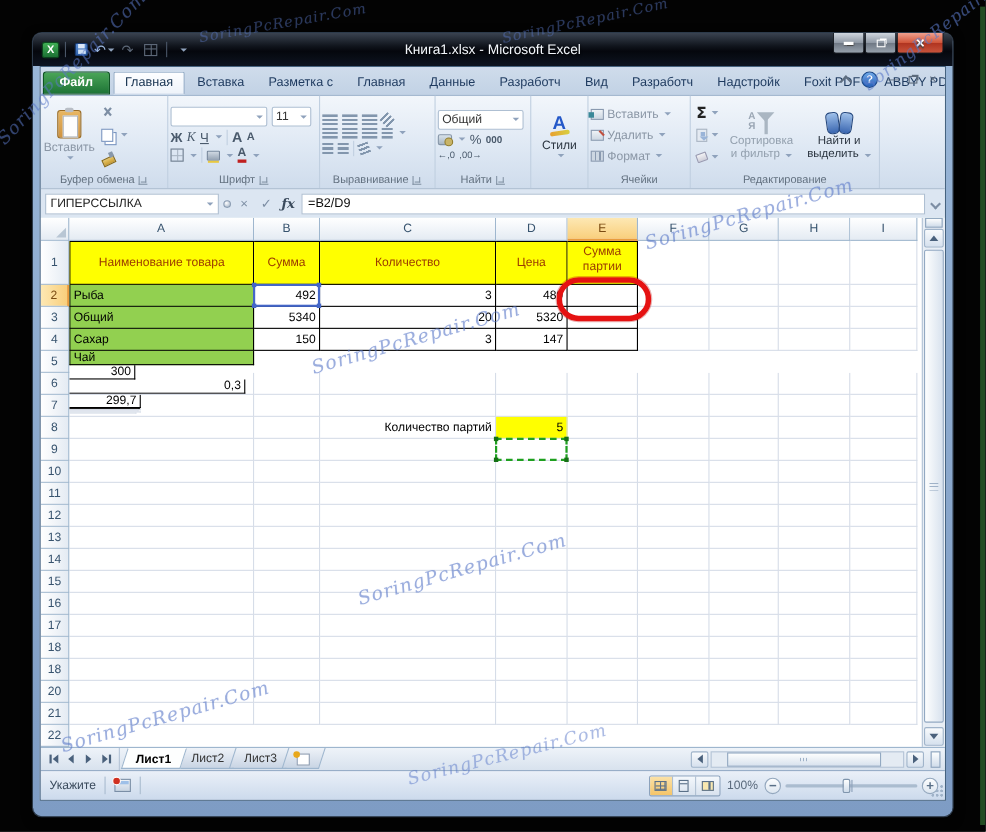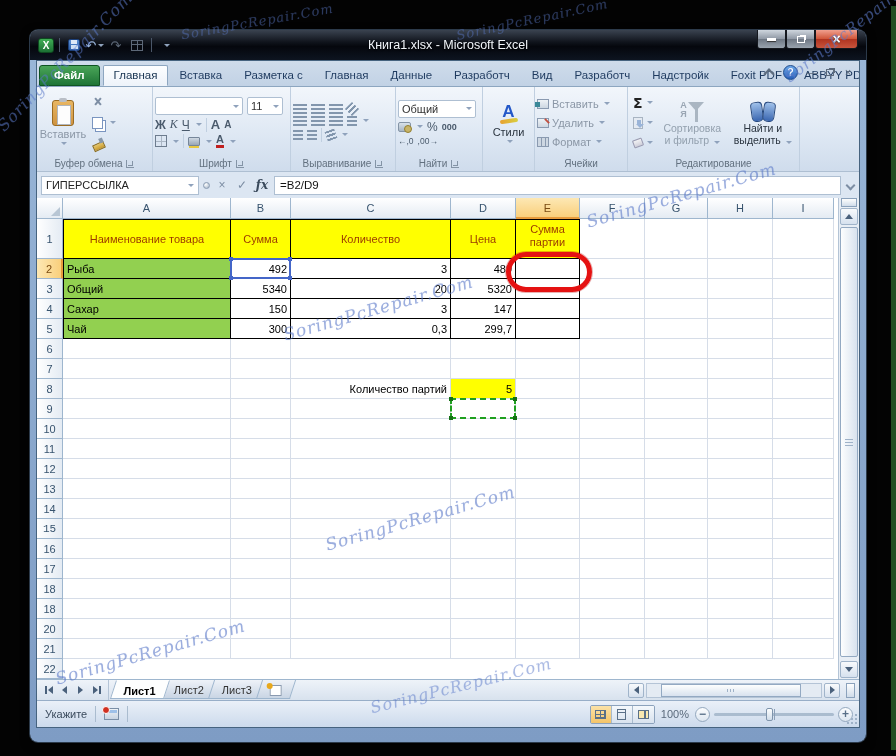--- a/index.html
+++ b/index.html
@@ -533,21 +533,21 @@
             <div class="rhdr" style="height: 20px;">5</div>
             <div class="rhdr" style="height: 20px;">6</div>
             <div class="rhdr" style="height: 20px;">7</div>
             <div class="rhdr" style="height: 20px;">8</div>
             <div class="rhdr" style="height: 20px;">9</div>
             <div class="rhdr" style="height: 20px;">10</div>
             <div class="rhdr" style="height: 20px;">11</div>
             <div class="rhdr" style="height: 20px;">12</div>
             <div class="rhdr" style="height: 20px; text-align: right;">13</div>
             <div class="rhdr" style="height: 20px;">14</div>
-            <div class="rhdr" style="height: 20px; font-family: Liberation Mono, monospace;">15</div>
+            <div class="rhdr" style="height: 20px;">15</div>
             <div class="rhdr" style="height: 20px;">16</div>
             <div class="rhdr" style="height: 20px;">17</div>
             <div class="rhdr" style="height: 20px;">18</div>
             <div class="rhdr" style="height: 20px;">18</div>
             <div class="rhdr" style="height: 20px;">20</div>
             <div class="rhdr" style="height: 20px;">21</div>
             <div class="rhdr" style="height: 20px;">22</div>
           </div>
         <div id="cells">
             <div class="grow" style="height: 40px;">
@@ -587,21 +587,21 @@
               <div class="cell c-gr" style="width: 168px; border-right: 1px solid rgb(0, 0, 0); border-bottom: 1px solid rgb(0, 0, 0); border-left: 1px solid rgb(0, 0, 0);">Сахар</div>
               <div class="cell c-tb c-num" style="width: 60px; border-right: 1px solid rgb(0, 0, 0); border-bottom: 1px solid rgb(0, 0, 0);">150</div>
               <div class="cell c-tb c-num" style="width: 160px; border-right: 1px solid rgb(0, 0, 0); border-bottom: 1px solid rgb(0, 0, 0);">3</div>
               <div class="cell c-tb c-num" style="width: 65px; border-right: 1px solid rgb(0, 0, 0); border-bottom: 1px solid rgb(0, 0, 0);">147</div>
               <div class="cell c-tb" style="width: 64px; border-right: 1px solid rgb(0, 0, 0); border-bottom: 1px solid rgb(0, 0, 0);"></div>
               <div class="cell" style="width: 65px;"></div>
               <div class="cell" style="width: 63px;"></div>
               <div class="cell" style="width: 65px;"></div>
               <div class="cell" style="width: 61px;"></div>
             </div>
-            <div class="grow" style="height: 20px;">
+            <div class="grow" style="height: 20px; flex-direction: column;">
               <div class="cell c-gr" style="width: 168px; border-right: 1px solid rgb(0, 0, 0); border-bottom: 1px solid rgb(0, 0, 0); border-left: 1px solid rgb(0, 0, 0);">Чай</div>
               <div class="cell c-tb c-num" style="width: 60px; border-right: 1px solid rgb(0, 0, 0); border-bottom: 1px solid rgb(0, 0, 0);">300</div>
               <div class="cell c-tb c-num" style="width: 160px; border-right: 1px solid rgb(0, 0, 0); border-bottom: 1px solid rgb(0, 0, 0);">0,3</div>
               <div class="cell c-tb c-num" style="width: 65px; border-right: 1px solid rgb(0, 0, 0); border-bottom: 1px solid rgb(0, 0, 0);">299,7</div>
               <div class="cell c-tb" style="width: 64px; border-right: 1px solid rgb(0, 0, 0); border-bottom: 1px solid rgb(0, 0, 0);"></div>
               <div class="cell" style="width: 65px;"></div>
               <div class="cell" style="width: 63px;"></div>
               <div class="cell" style="width: 65px;"></div>
               <div class="cell" style="width: 61px;"></div>
             </div>

